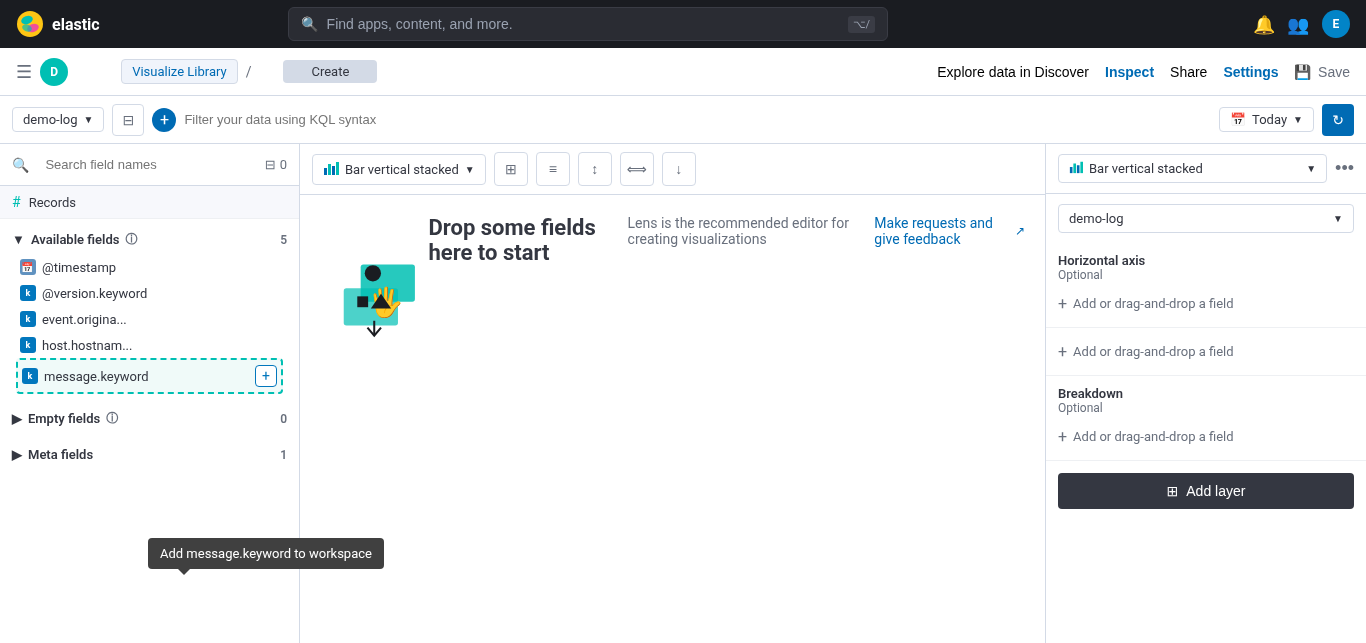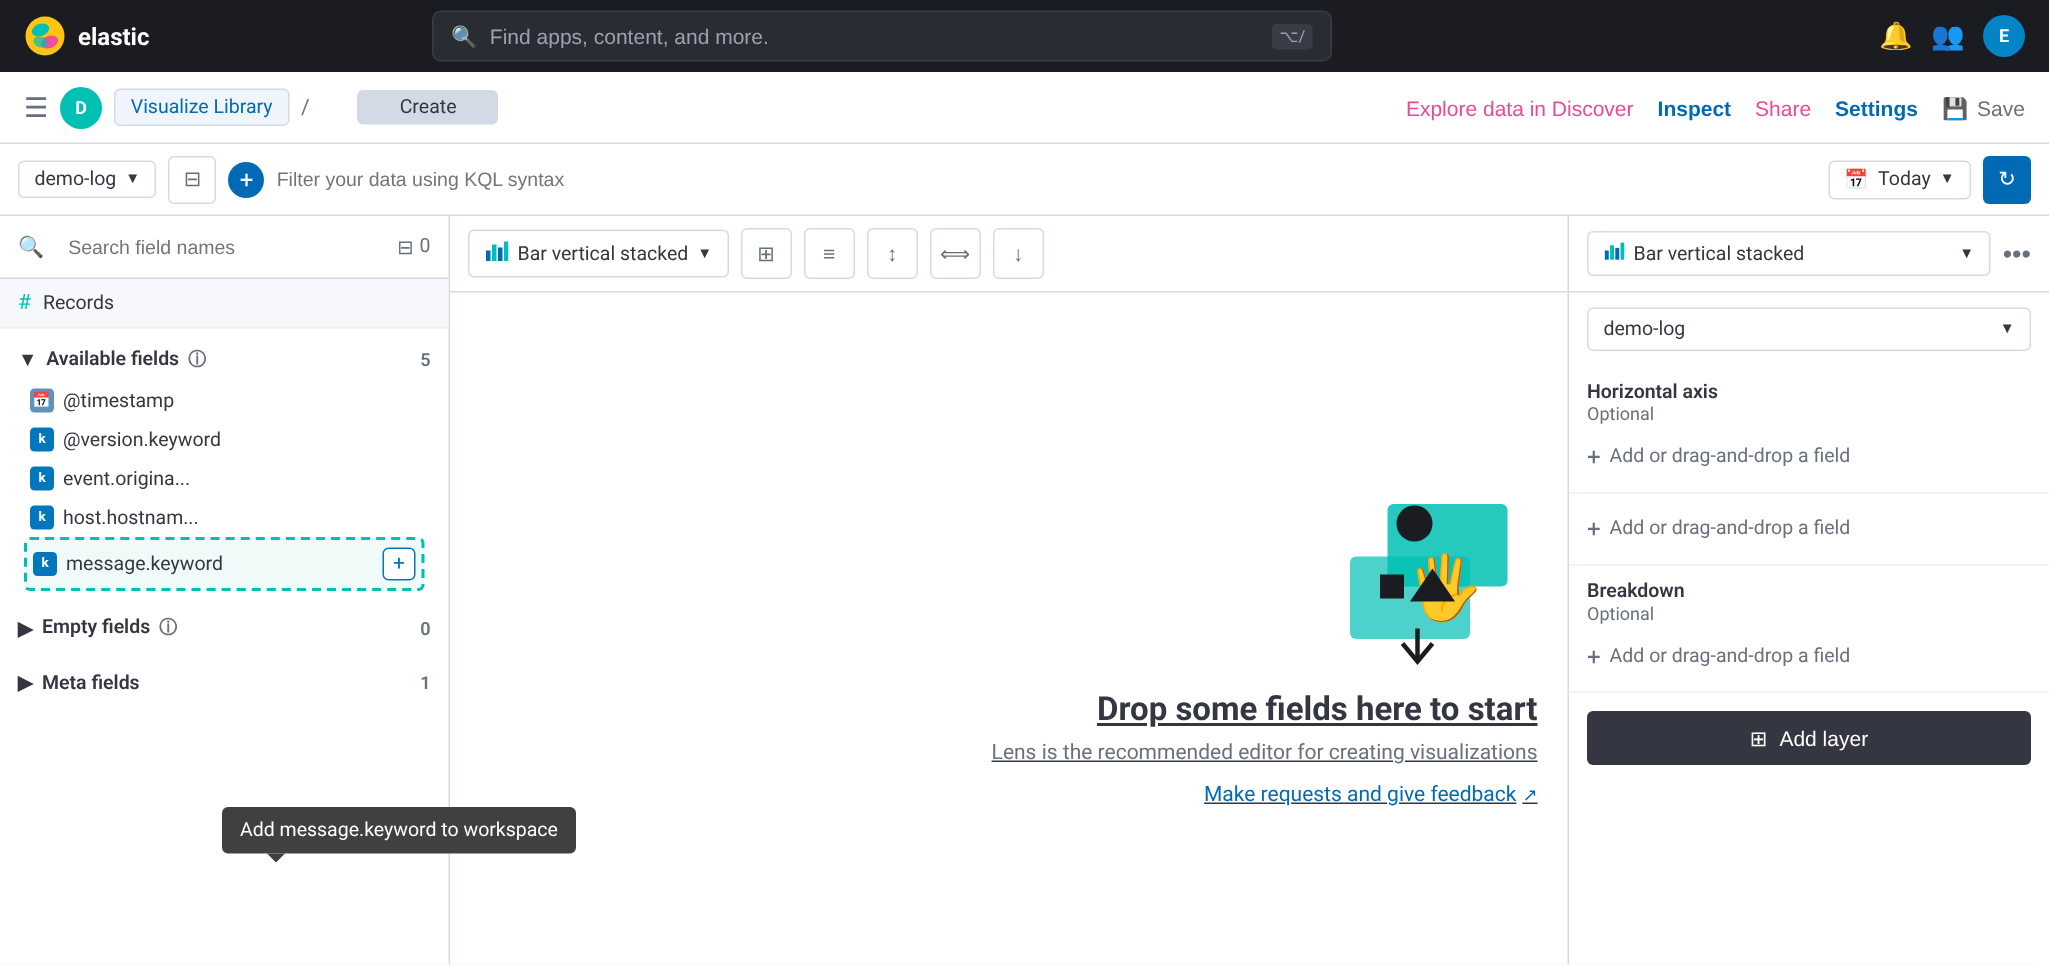--- a/index.html
+++ b/index.html
@@ -92,39 +92,40 @@
       color: white; font-weight: 700; font-size: 12px;
     }
     .breadcrumb-link {
       background: #f0f4fb;
       border: 1px solid #d3dae6;
       border-radius: 4px;
       padding: 4px 10px;
       font-size: 13px;
       color: #006bb4;
       cursor: pointer;
+      margin-left: 45px;
     }
     .breadcrumb-sep { color: #69707d; }
     .breadcrumb-create {
       background: #d3dae6;
       border-radius: 4px;
       padding: 4px 28px;
       font-size: 13px;
       color: #343741;
       margin-left: 24px;
     }
     .toolbar-right {
       margin-left: auto;
       display: flex;
       align-items: center;
       gap: 16px;
     }
     .toolbar-btn {
       font-size: 14px;
-      color: #ec4899;
+      color: #000000;
       cursor: pointer;
       background: none;
       border: none;
     }
     .toolbar-btn.active { color: #006bb4; font-weight: 600; }
     .toolbar-btn-save {
       display: flex;
       align-items: center;
       gap: 6px;
       font-size: 14px;
@@ -384,25 +385,23 @@
       height: 34px;
       display: flex;
       align-items: center;
       justify-content: center;
       cursor: pointer;
       color: #69707d;
     }
     .canvas-area {
       flex: 1;
       display: flex;
-      flex-direction: column;
-      align-items: flex-end;
+      align-items: flex-start;
       justify-content: center;
       padding: 20px;
-      text-decoration: underline;
     }
     .drop-title {
       font-size: 22px;
       font-weight: 700;
       color: #343741;
       margin-bottom: 8px;
     }
     .drop-subtitle {
       font-size: 14px;
       color: #69707d;

